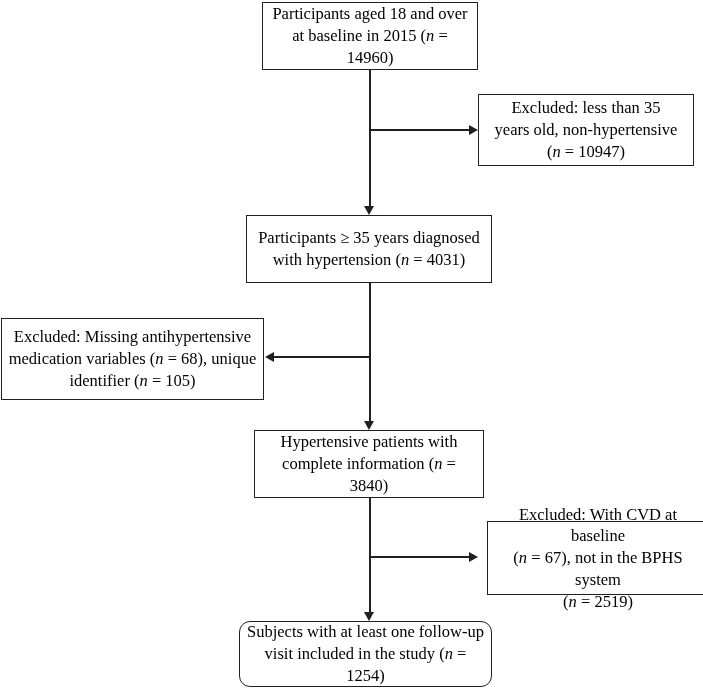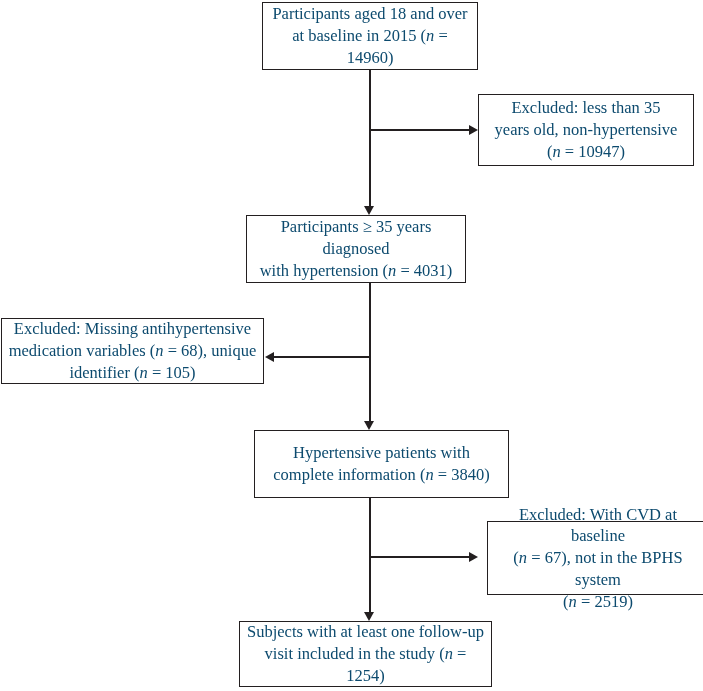--- a/index.html
+++ b/index.html
@@ -17,21 +17,21 @@
   }
   .node {
     position: absolute;
     box-sizing: border-box;
     border: 1.3px solid #231f20;
     background: #ffffff;
     display: flex;
     align-items: center;
     justify-content: center;
     text-align: center;
-    color: #0c4a6e;
+    color: #000000;
     font-size: 16.5px;
     line-height: 1.32;
     padding: 8px 6px;
   }
   .node .txt {
     display: block;
     white-space: pre-line;
   }
   .node i {
     font-style: italic;
@@ -78,52 +78,52 @@
 
   <div class="conn h" style="left:369px; top:129px; width:100px; height:1.6px;"></div>
   <div class="arrowhead arrow-right" style="left:469px; top:125px;"></div>
 
   <div class="node" style="left:478px; top:94px; width:216px; height:72px;">
     <span class="txt">Excluded: less than 35
 years old, non-hypertensive
 (<i>n</i> = 10947)</span>
   </div>
 
-  <div class="node" style="left:246px; top:215px; width:220px; height:68px;">
+  <div class="node" style="left:246px; top:215px; width:246px; height:68px;">
     <span class="txt">Participants ≥ 35 years diagnosed
 with hypertension (<i>n</i> = 4031)</span>
   </div>
 
   <div class="conn v" style="left:369px; top:283px; width:1.6px; height:139px;"></div>
   <div class="arrowhead arrow-down" style="left:364px; top:421px;"></div>
 
   <div class="conn h" style="left:274px; top:356px; width:96px; height:1.6px;"></div>
   <div class="arrowhead arrow-left" style="left:265px; top:352px;"></div>
 
-  <div class="node" style="left:1px; top:318px; width:263px; height:66px;">
+  <div class="node" style="left:1px; top:318px; width:263px; height:82px;">
     <span class="txt">Excluded: Missing antihypertensive
 medication variables (<i>n</i> = 68), unique
 identifier (<i>n</i> = 105)</span>
   </div>
 
-  <div class="node" style="left:254px; top:430px; width:255px; height:68px;">
+  <div class="node" style="left:254px; top:430px; width:230px; height:68px;">
     <span class="txt">Hypertensive patients with
 complete information (<i>n</i> = 3840)</span>
   </div>
 
   <div class="conn v" style="left:369px; top:498px; width:1.6px; height:115px;"></div>
   <div class="arrowhead arrow-down" style="left:364px; top:612px;"></div>
 
   <div class="conn h" style="left:369px; top:556px; width:100px; height:1.6px;"></div>
   <div class="arrowhead arrow-right" style="left:469px; top:552px;"></div>
 
   <div class="node" style="left:478px; top:521px; width:222px; height:74px;margin-left:9px;">
     <span class="txt">Excluded: With CVD at baseline
 (<i>n</i> = 67), not in the BPHS system
 (<i>n</i> = 2519)</span>
   </div>
 
-  <div class="node" style="left:239px; top:621px; width:253px; height:66px;">
+  <div class="node" style="left:239px; top:621px; width:253px; height:66px;border-radius:11px;">
     <span class="txt">Subjects with at least one follow-up
 visit included in the study (<i>n</i> = 1254)</span>
   </div>
 
 </div>
 
 </body></html>

